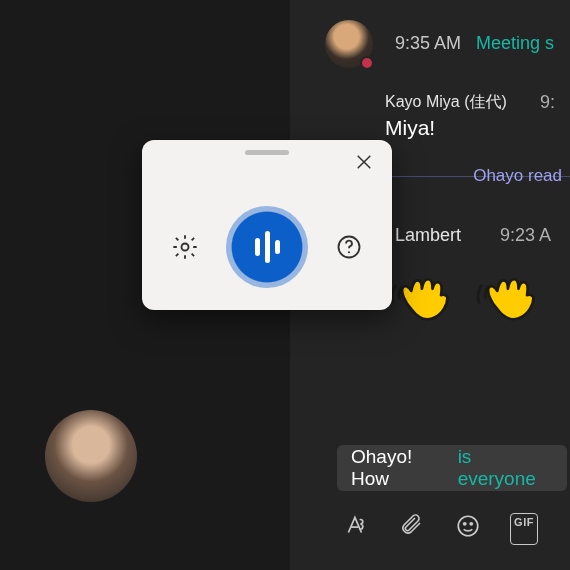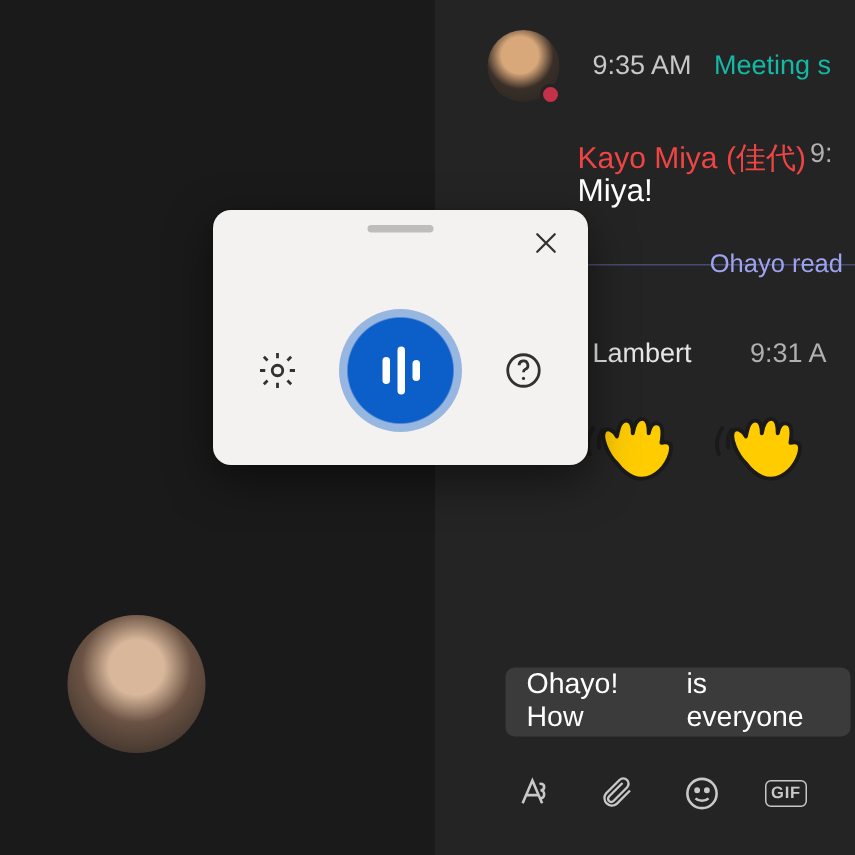--- a/index.html
+++ b/index.html
@@ -8,41 +8,41 @@
 
   .left-panel { position: absolute; left: 0; top: 0; width: 290px; height: 570px; background: #1a1a1a; }
   .right-panel { position: absolute; left: 290px; top: 0; width: 280px; height: 570px; background: #242424; }
 
   .avatar-top { position: absolute; left: 325px; top: 20px; width: 48px; height: 48px; border-radius: 50%; background: radial-gradient(circle at 45% 35%, #d9a87a 0 30%, #3a2f28 55%, #222 100%); }
   .status-dot { position: absolute; left: 360px; top: 56px; width: 14px; height: 14px; background: #c4314b; border-radius: 50%; border: 2px solid #242424; }
 
   .msg-time-1 { position: absolute; left: 395px; top: 33px; color: #c8c8c8; font-size: 18px; }
   .msg-label-1 { position: absolute; left: 476px; top: 33px; color: #14b8a6; font-size: 18px; }
 
-  .msg-name-2 { position: absolute; left: 385px; top: 92px; color: #ef4444; font-size: 20px; font-weight: 500; }
+  .msg-name-2 { position: absolute; left: 385px; top: 92px; color: #e5e5e5; font-size: 16px; font-weight: 500; }
   .msg-time-2 { position: absolute; left: 540px; top: 92px; color: #b0b0b0; font-size: 18px; }
   .msg-text-2 { position: absolute; left: 385px; top: 116px; color: #fff; font-size: 21px; font-weight: 400; }
 
   .divider { position: absolute; left: 385px; top: 176px; width: 200px; height: 1px; background: #6264a7; opacity: 0.6; }
   .last-read { position: absolute; right: 8px; top: 166px; color: #9ea3f0; font-size: 17px; }
 
   .msg-name-3 { position: absolute; left: 380px; top: 225px; color: #e6e6e6; font-size: 18px; font-weight: 500; }
   .msg-time-3 { position: absolute; left: 500px; top: 225px; color: #b0b0b0; font-size: 18px; }
 
   .wave-row { position: absolute; left: 390px; top: 258px; display: flex; gap: 18px; }
   .wave { width: 68px; height: 68px; }
 
   .avatar-bot { position: absolute; left: 45px; top: 410px; width: 92px; height: 92px; border-radius: 50%; background: radial-gradient(circle at 50% 38%, #d8b79b 0 25%, #6b5344 50%, #2a2522 100%); }
 
   .compose { position: absolute; left: 337px; top: 445px; width: 230px; height: 46px; background: #3b3b3b; border-radius: 6px; display: flex; align-items: center; padding: 0 14px; color: #e0e0e0; font-size: 19px; }
   .compose .typed { color: #fff; }
-  .compose .placeholder { color: #ffffff; margin-left: 4px; }
+  .compose .placeholder { color: #14b8a6; margin-left: 4px; }
 
   .toolbar { position: absolute; left: 340px; top: 513px; display: flex; gap: 24px; align-items: center; }
-  .tool-btn { width: 32px; height: 32px; display: flex; align-items: center; justify-content: center; color: #c8c8c8; cursor: pointer; }
+  .tool-btn { width: 32px; height: 32px; display: flex; justify-content: center; color: #c8c8c8; cursor: pointer; }
   .gif-box { border: 1.5px solid #c8c8c8; border-radius: 4px; font-size: 11px; font-weight: 700; padding: 2px 3px; letter-spacing: 0.5px; }
 
   
   .voice-card { position: absolute; left: 142px; top: 140px; width: 250px; height: 170px; background: #f3f2f1; border-radius: 12px; box-shadow: 0 10px 30px rgba(0,0,0,0.5), 0 0 0 1px rgba(0,0,0,0.08); }
   .grab-handle { position: absolute; top: 10px; left: 50%; transform: translateX(-50%); width: 44px; height: 5px; background: #bdbdbd; border-radius: 3px; }
   .close-btn { position: absolute; top: 12px; right: 14px; width: 24px; height: 24px; cursor: pointer; color: #323130; }
   .card-row { position: absolute; bottom: 22px; left: 0; right: 0; display: flex; align-items: center; justify-content: space-around; padding: 0 14px; }
   .mic-btn { width: 82px; height: 82px; border-radius: 50%; background: radial-gradient(circle, #0c5ec9 0 60%, rgba(12,94,201,0.4) 62% 78%, rgba(12,94,201,0.18) 80% 100%); display: flex; align-items: center; justify-content: center; cursor: pointer; }
   .mic-bars { display: flex; gap: 5px; align-items: center; }
   .mic-bars span { width: 5px; background: #fff; border-radius: 3px; display: block; }
@@ -66,21 +66,21 @@
 <div class="msg-label-1">Meeting s</div>
 
 <div class="msg-name-2">Kayo Miya (佳代)</div>
 <div class="msg-time-2">9:</div>
 <div class="msg-text-2">Miya!</div>
 
 <div class="divider"></div>
 <div class="last-read">Ohayo read</div>
 
 <div class="msg-name-3">n Lambert</div>
-<div class="msg-time-3">9:31 A</div>
+<div class="msg-time-3">9:23 A</div>
 
 <div class="wave-row">
   <span class="wave">
     <svg viewBox="0 0 64 64">
         <g fill="#ffcc00" stroke="#1a1a1a" stroke-width="2.5" stroke-linejoin="round">
           <path d="M20 48c-6-6-10-16-8-20 2-3 6-1 8 3 1-5 2-10 6-10 3 0 4 4 4 8 1-6 3-9 6-9 3 0 4 4 4 9 1-5 3-7 6-6 3 1 3 6 2 12 3-1 6 0 6 3 0 5-4 14-12 18-8 4-16 0-22-8z"></path>
         </g>
         <g stroke="#1a1a1a" stroke-width="2.5" stroke-linecap="round" fill="none">
           <path d="M11 27c-2 3-3 7-2 11"></path>
           <path d="M5 26c-3 5-4 11-2 16"></path>

